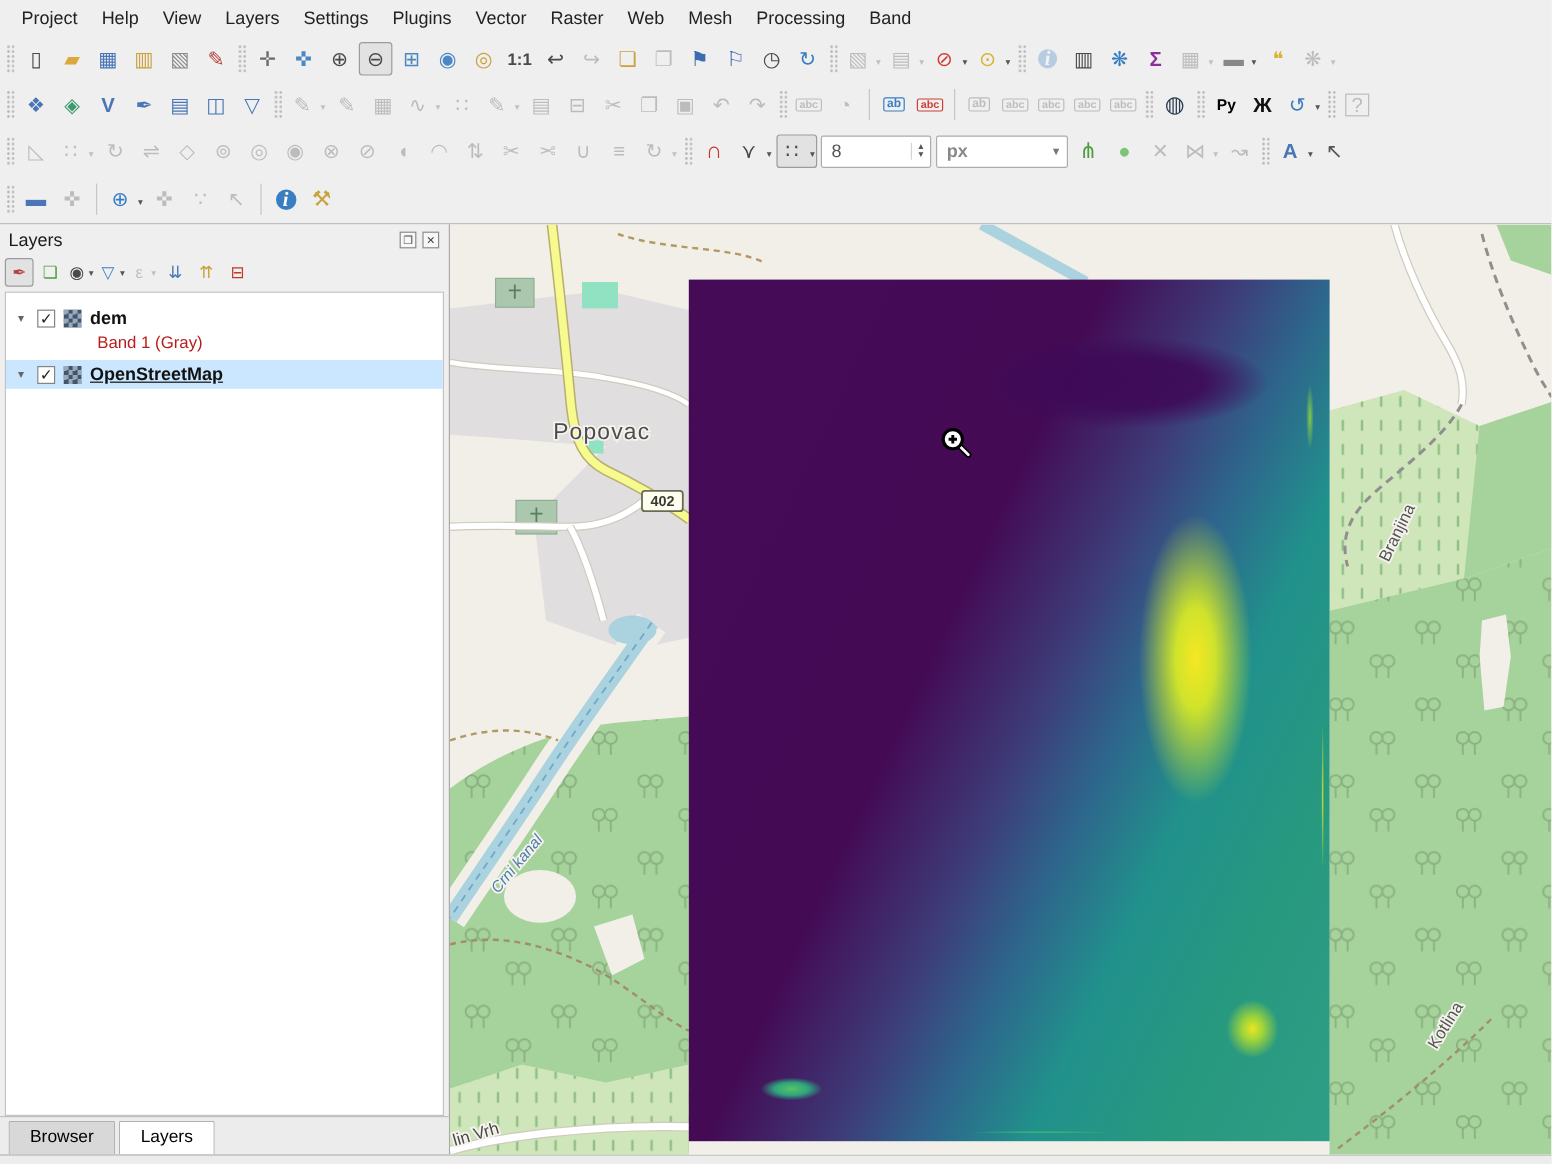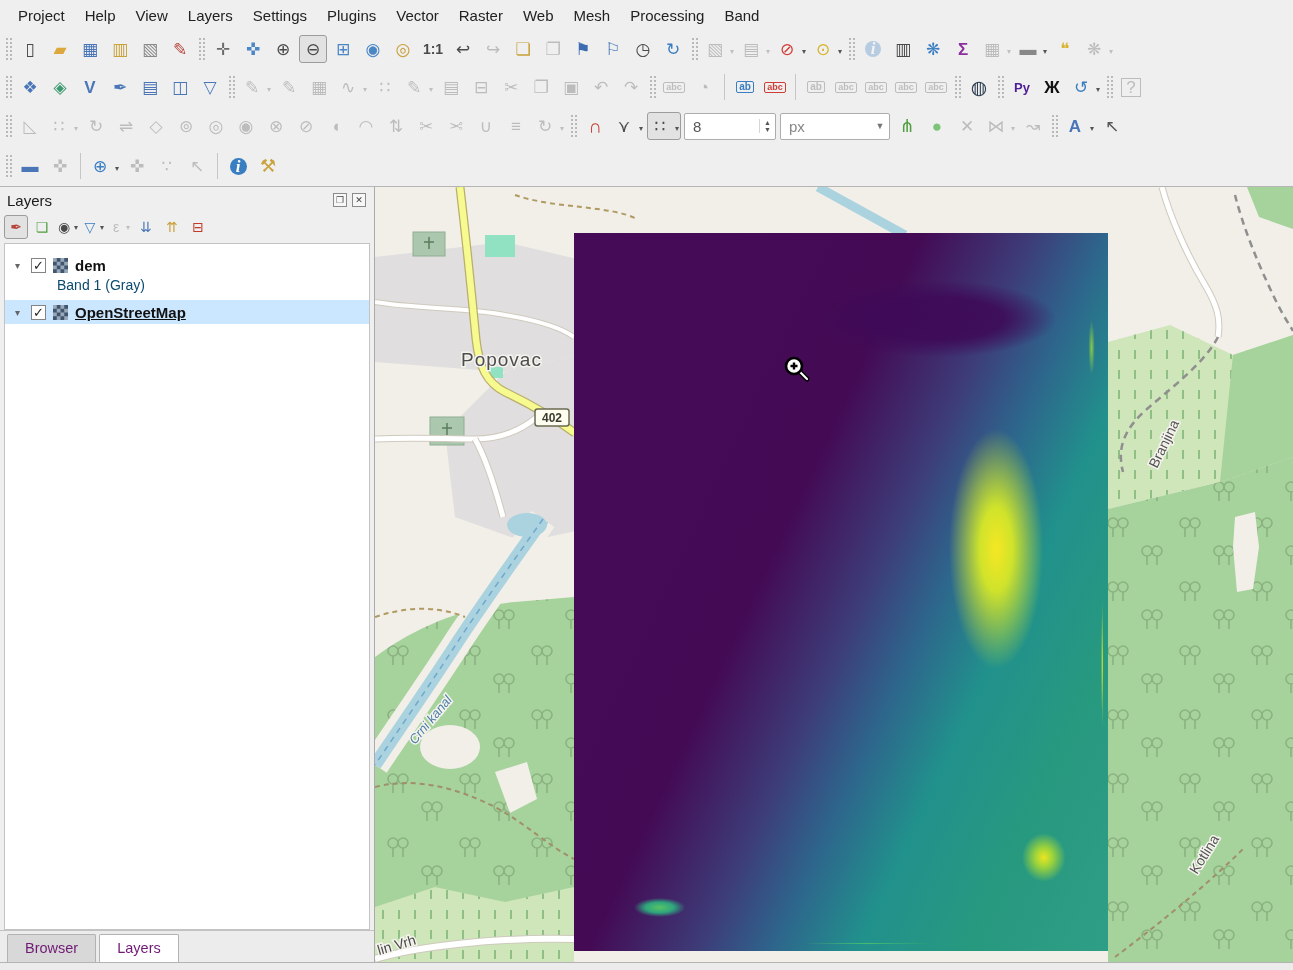--- a/index.html
+++ b/index.html
@@ -29,21 +29,21 @@
   .t-h { width:7px; height:24px; margin:0 3px;
     background-image:radial-gradient(#b9b9b9 1px, transparent 1.2px);
     background-size:4px 4px; }
   .t-v { width:1px; height:26px; background:#c6c6c6; margin:0 5px; }
   .spinbox { width:92px; height:27px; background:#fff; border:1px solid #adadad;
     border-radius:2px; display:flex; align-items:center; margin:0 2px; }
   .spinbox .val { flex:1; padding-left:8px; font-size:15px; color:#555; }
   .spin-arrows { width:16px; display:flex; flex-direction:column; align-items:center;
     font-size:7px; color:#555; border-left:1px solid #d5d5d5; }
   .combo { width:110px; height:27px; background:#fff; border:1px solid #adadad;
-    border-radius:2px; display:flex; align-items:center; margin:0 2px; }
+    border-radius:2px; display:flex; align-items:center; margin:0 2px;font-weight:bold; }
   .combo .val { flex:1; padding-left:8px; font-size:15px; color:#888; }
   .combo .arrow { width:18px; font-size:9px; color:#777; text-align:center; }
 
   
   .main { flex:1; display:flex; min-height:0; }
 
   
   .left-panel { width:375px; background:#efefef; border-right:1px solid #aaa;
     display:flex; flex-direction:column; }
   .panel-header { height:26px; display:flex; align-items:center; padding:2px 7px; }
@@ -61,30 +61,30 @@
   .layer-row.selected { background:#cbe7ff; }
   .expander { width:14px; font-size:10px; color:#666; }
   .checkbox { width:15px; height:15px; border:1px solid #848484; background:#fff;
     margin:0 7px 0 2px; display:flex; align-items:center; justify-content:center; }
   .checkbox .glyph { font-size:13px; color:#222; font-weight:bold; }
   .raster-icon { width:15px; height:15px; margin-right:7px;
     background:conic-gradient(#40566f 25%, #9aa9ba 0 50%, #40566f 0 75%, #9aa9ba 0);
     background-size:7.5px 7.5px; }
   .layer-label { font-weight:bold; }
   .layer-label.underlined { text-decoration:underline; }
-  .band-label { margin-left:52px; height:23px; font-size:14px; color:#0c4a6e; }
+  .band-label { margin-left:76px; height:23px; font-size:14px; color:#b91c1c; }
   .legend-swatch-row { display:flex; margin-left:52px; margin-bottom:4px; }
   .swatch { width:17px; height:93px;
     background:linear-gradient(180deg,#fde725 0%,#addc30 12%,#5ec962 30%,#28ae80 45%,
       #21918c 58%,#2c728e 72%,#3b528b 84%,#472d7b 93%,#440154 100%); }
   .legend-values { display:flex; flex-direction:column; justify-content:space-between;
     margin-left:7px; padding:2px 0 0 0; font-size:14.5px; color:#222; }
   .dock-tabs { height:32px; display:flex; align-items:flex-end; padding:0 0 0 7px;
     background:#ececec; border-top:1px solid #c2c2c2; }
-  .dock-tab { padding:5px 17px 6px 17px; font-size:14.5px; color:#701a75;
+  .dock-tab { padding:5px 17px 6px 17px; font-size:14.5px; color:#000000;
     background:#d8d8d8; border:1px solid #b2b2b2; border-bottom:none;
     border-radius:2px 2px 0 0; margin-right:3px;margin-top:32px; }
   .dock-tab[data-active="true"] { background:#fff; }
 
   
   .map-canvas { flex:1; position:relative; background:#f2efe9; overflow:hidden; }
   .map-canvas svg.basemap { position:absolute; inset:0; }
   .dem-overlay { position:absolute; left:199px; top:46px; width:534px; height:718px;
     background:
       radial-gradient(closest-side at 79% 44%, #f6e723 0%, #cfe32b 35%, rgba(120,200,90,0) 100%) no-repeat,
@@ -329,21 +329,21 @@
         </span>
         <span class="tb-btn" data-state="d">
           <span class="glyph" style="font-size:9px;font-weight:bold;border:1px solid currentColor;border-radius:2px;padding:0 2px">abc</span>
         </span>
         <span class="t-h"></span>
         <span class="tb-btn">
           <span class="glyph" style="color:#2d3e50;font-size:19px">◍</span>
         </span>
         <span class="t-h"></span>
         <span class="tb-btn">
-          <span class="glyph" style="color:#4c1d95;font-weight:bold;font-size:13px">Py</span>
+          <span class="glyph" style="color:#000000;font-weight:bold;font-size:13px">Py</span>
         </span>
         <span class="tb-btn">
           <span class="glyph" style="color:#111;font-weight:bold">Ж</span>
         </span>
         <span class="tb-btn" data-dd="1">
           <span class="glyph" style="color:#3a7ec2;">↺</span>
         </span>
         <span class="t-h"></span>
         <span class="tb-btn" data-state="d">
           <span class="glyph" style="border:1px solid currentColor;padding:0 4px">?</span>

